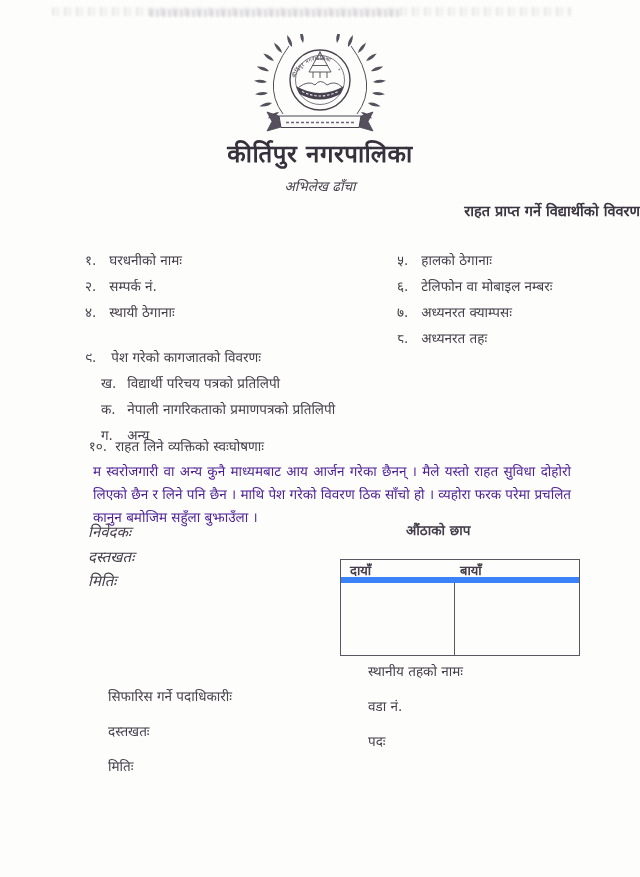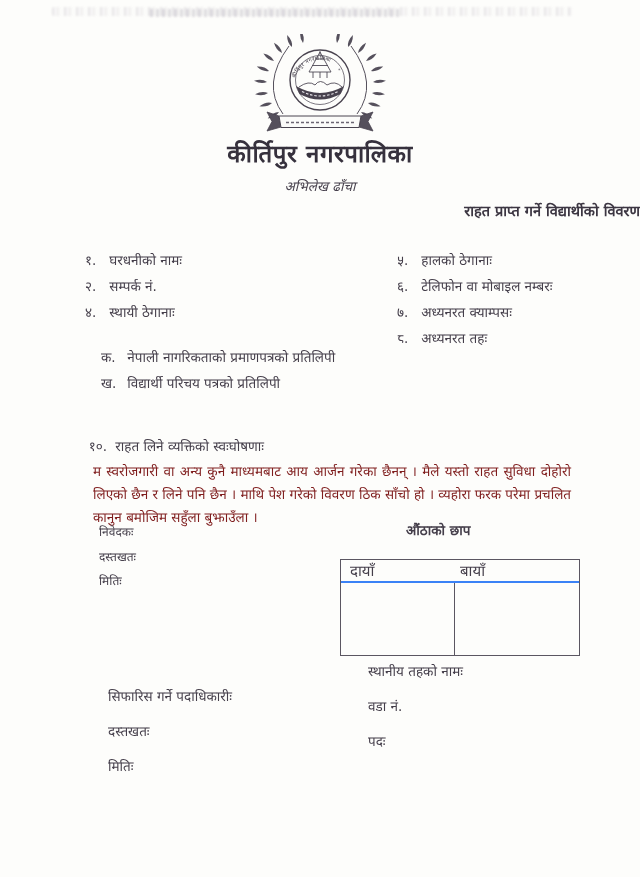--- a/index.html
+++ b/index.html
@@ -50,35 +50,35 @@
   .docs { position:absolute; left:85px; top:348px; font-size:13.5px; }
   .docs .drow { height:26px; line-height:18px; white-space:nowrap; }
   .docs .dsub { margin-left:16px; }
   .docs .num { display:inline-block; min-width:22px; }
 
   .decl { position:absolute; left:85px; top:437px; width:490px; font-size:13.5px; }
   .decl .dhead { line-height:18px; white-space:nowrap; }
   .decl .dhead .num { display:inline-block; min-width:26px;text-align:center; }
   .decl p {
     margin:5px 0 0 8px; width:478px; line-height:23px;
-    text-align:justify; color:#7f1d1d;
-  }
-
-  .applicant { position:absolute; left:99px; top:523px; font-size:12px; }
+    text-align:justify; color:#4c1d95;
+  }
+
+  .applicant { position:absolute; left:88px; top:523px; font-size:15px;font-style:italic; }
   .applicant div { height:24.5px; line-height:18px; }
 
   .thumb-title { position:absolute; left:406px; top:521px; font-size:13.5px; font-weight:700; }
 
   .thumb-table {
     position:absolute; left:340px; top:559px; width:240px; height:97px;
     border:1px solid #5b5661; box-sizing:border-box; background:#fdfdfb;
   }
   .tt-head {
-    display:flex; height:23px; line-height:22px; font-size:15px;
-    border-bottom:2px solid #3b82f6; box-sizing:border-box;
+    display:flex; height:23px; line-height:22px; font-size:13px;
+    border-bottom:6px solid #3b82f6; box-sizing:border-box;font-weight:bold;
   }
   .tt-head .c1 { width:113px; padding-left:9px; box-sizing:border-box; }
   .tt-head .c2 { flex:1; padding-left:6px; box-sizing:border-box; }
   .tt-body { display:flex; height:72px; }
   .tt-body .c1 { width:113px; box-sizing:border-box; }
   .tt-body .c2 { flex:1; border-left:1px solid #5b5661; box-sizing:border-box; }
 
   .officials-left  { position:absolute; left:108px; top:662px; font-size:13.5px;margin-top:25px; }
   .officials-right { position:absolute; left:368px; top:662px; font-size:13.5px; }
   .officials-left div, .officials-right div { height:35px; line-height:18px; }
@@ -189,27 +189,35 @@
       <span class="num">७.</span>
       <span class="lbl">अध्यनरत क्याम्पसः</span>
     </div>
     <div class="frow">
       <span class="num">८.</span>
       <span class="lbl">अध्यनरत तहः</span>
     </div>
   </div>
 
   <div class="docs">
+    <div class="drow">
+      <span class="num">९.</span>
+      <span class="lbl">पेश गरेको कागजातको विवरणः</span>
+    </div>
+    <div class="drow dsub">
+      <span class="num">ख.</span>
+      <span class="lbl">विद्यार्थी परिचय पत्रको प्रतिलिपी</span>
+    </div>
     <div class="drow dsub">
       <span class="num">क.</span>
       <span class="lbl">नेपाली नागरिकताको प्रमाणपत्रको प्रतिलिपी</span>
     </div>
     <div class="drow dsub">
-      <span class="num">ख.</span>
-      <span class="lbl">विद्यार्थी परिचय पत्रको प्रतिलिपी</span>
+      <span class="num">ग.</span>
+      <span class="lbl">अन्य</span>
     </div>
   </div>
 
   <div class="decl">
     <div class="dhead">
       <span class="num">१०.</span>
       <span class="lbl">राहत लिने व्यक्तिको स्वःघोषणाः</span>
     </div>
     <p>म स्वरोजगारी वा अन्य कुनै माध्यमबाट आय आर्जन गरेका छैनन् । मैले यस्तो राहत सुविधा दोहोरो लिएको छैन र लिने पनि छैन । माथि पेश गरेको विवरण ठिक साँचो हो । व्यहोरा फरक परेमा प्रचलित कानुन बमोजिम सहुँला बुझाउँला ।</p>
   </div>

